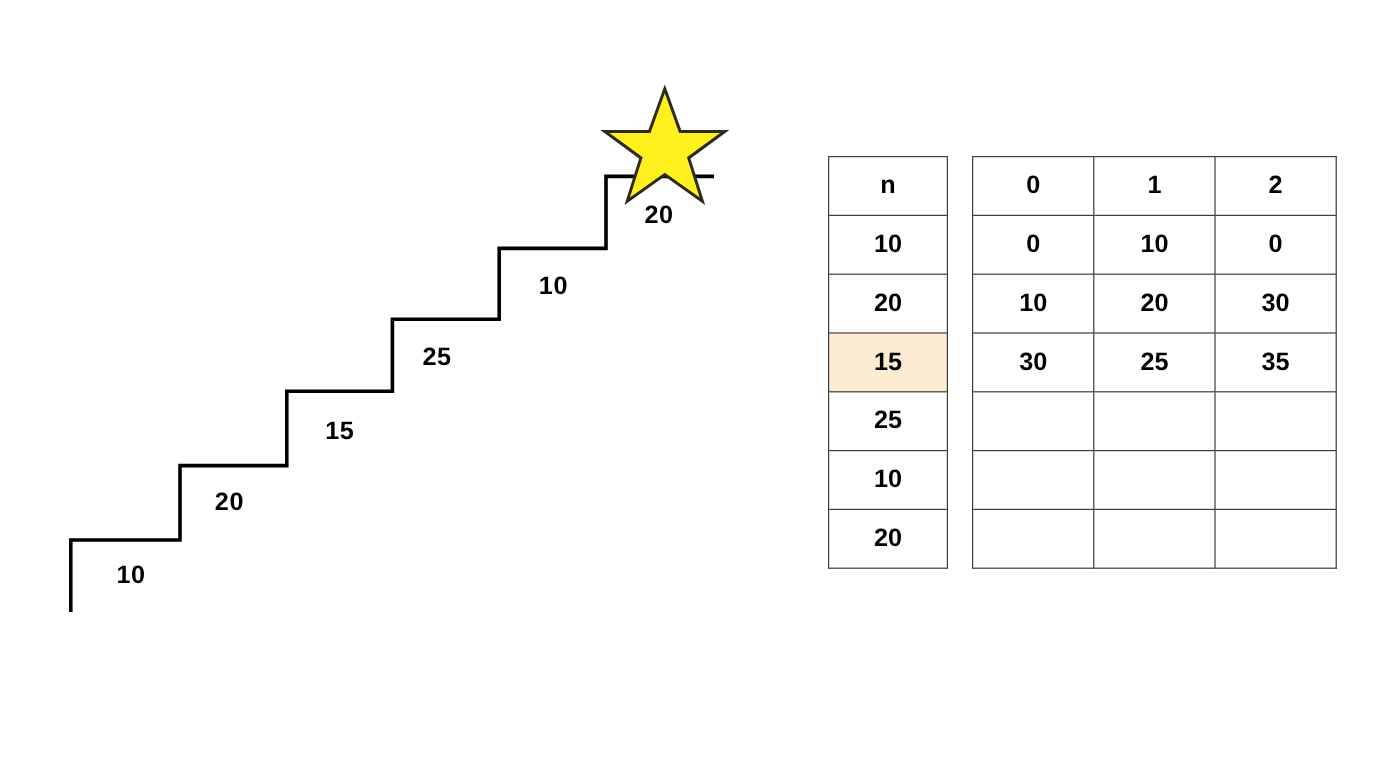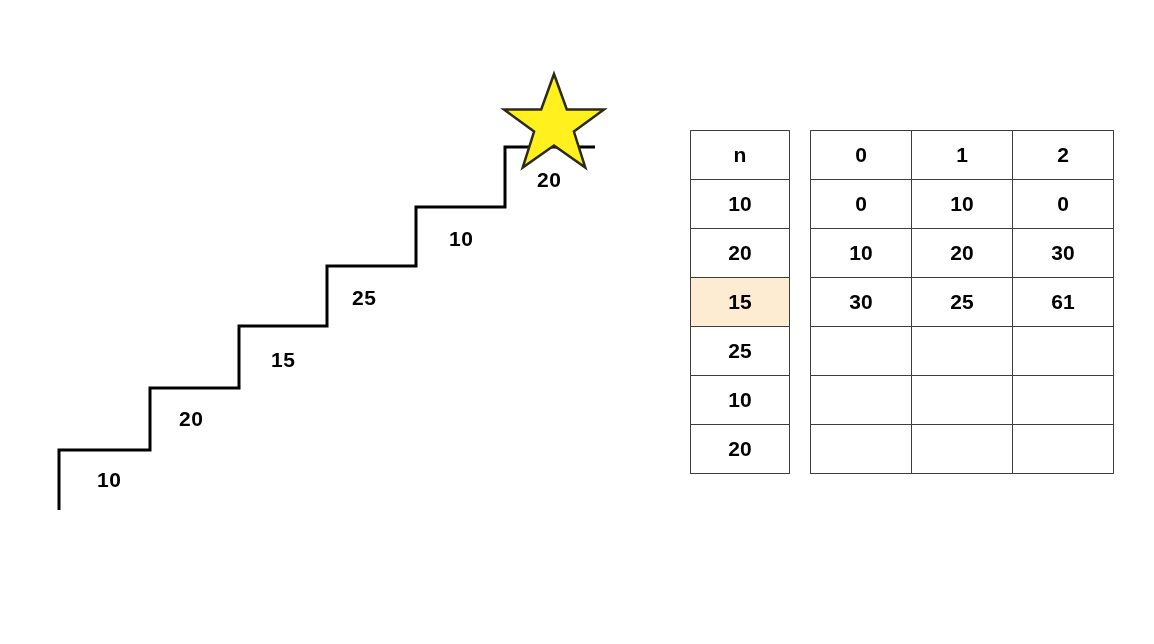--- a/index.html
+++ b/index.html
@@ -141,21 +141,21 @@
         <td>0</td>
       </tr>
       <tr>
         <td>10</td>
         <td>20</td>
         <td>30</td>
       </tr>
       <tr>
         <td>30</td>
         <td>25</td>
-        <td>61</td>
+        <td>35</td>
       </tr>
       <tr>
         <td class="empty-cell"></td>
         <td class="empty-cell"></td>
         <td class="empty-cell"></td>
       </tr>
       <tr>
         <td class="empty-cell"></td>
         <td class="empty-cell"></td>
         <td class="empty-cell"></td>

